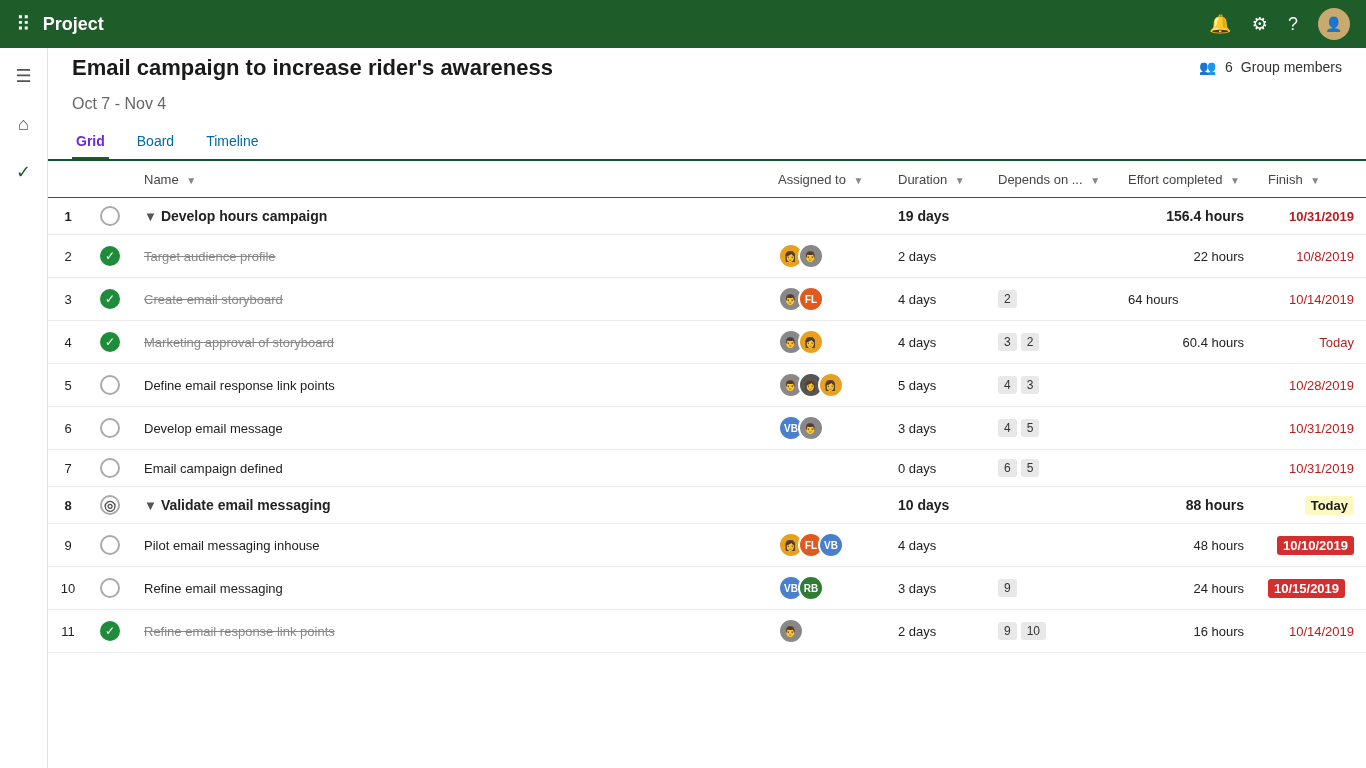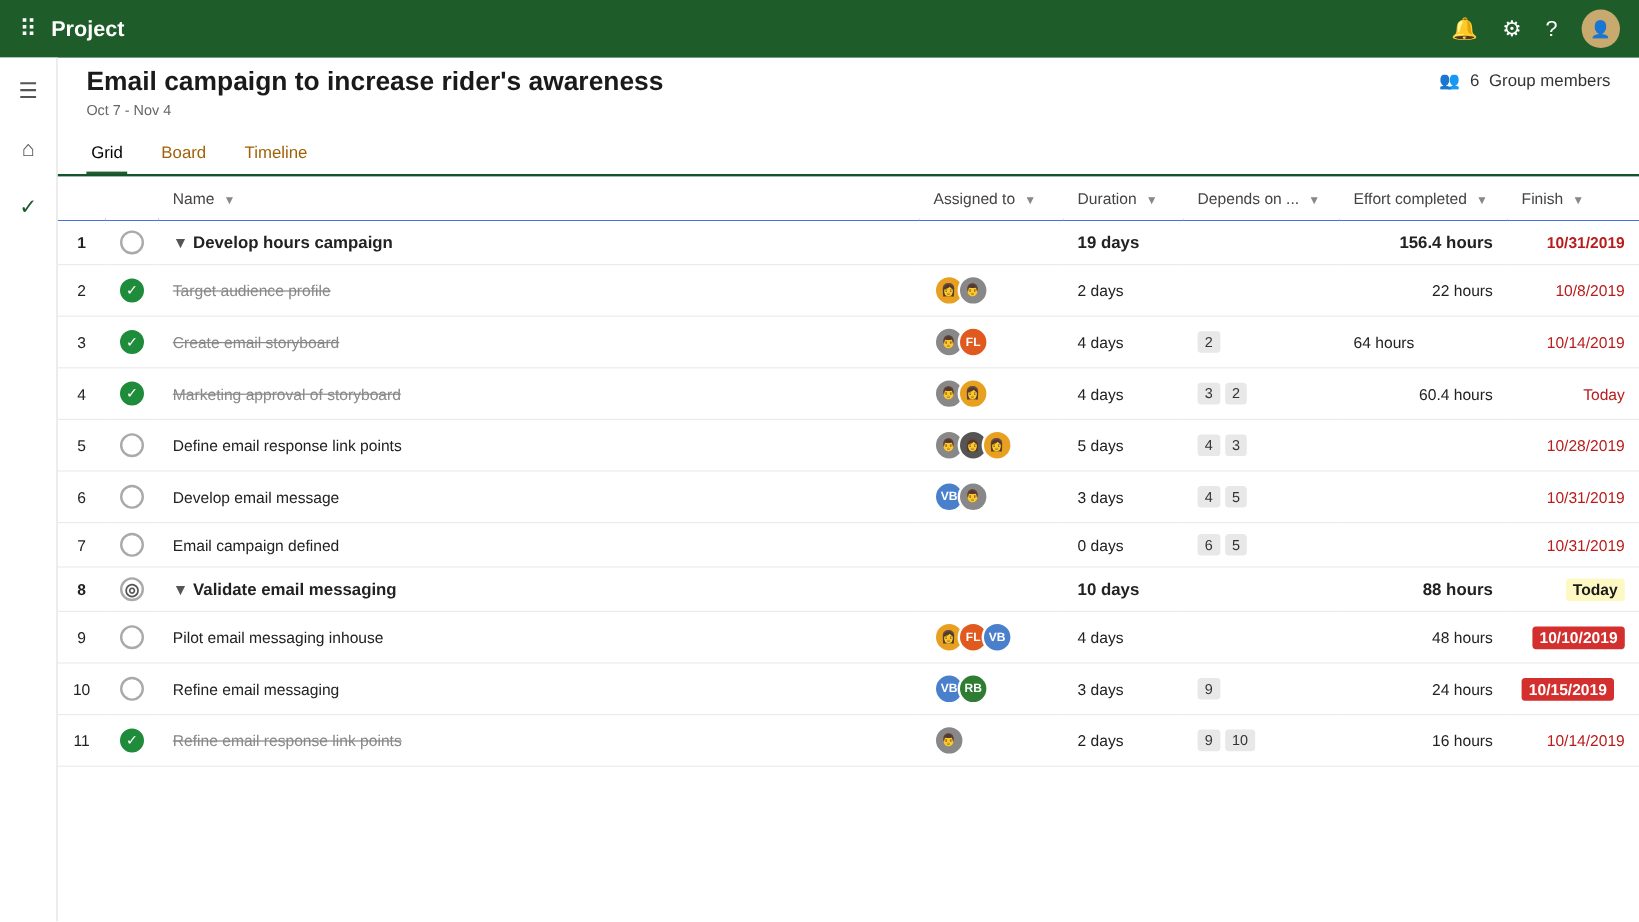--- a/index.html
+++ b/index.html
@@ -62,47 +62,47 @@
     .page-header {
       padding: 7px 24px 0 24px;
       border-bottom: 2px solid #14532d;
     }
     .page-header-top {
       display: flex;
       align-items: flex-start;
       justify-content: space-between;
     }
     .page-title { font-size: 22px; font-weight: 600; color: #1a1a1a; }
-    .page-subtitle { font-size: 12px; color: #666; margin-top: 4px; }
+    .page-subtitle { font-size: 16px; color: #666; margin-top: 14px; }
     .group-members {
       display: flex; align-items: center; gap: 8px;
       font-size: 14px; color: #333;
       cursor: pointer;
       margin-top: 4px;
     }
 
     
     .tabs {
       display: flex;
       gap: 24px;
       margin-top: 12px;
       align-items: flex-end;
     }
     .tab {
       padding: 8px 4px;
       font-size: 14px;
-      color: #a16207;
+      color: #0369a1;
       cursor: pointer;
       border-bottom: 2px solid transparent;
       text-decoration: none;
     }
     .tab.active {
-      color: #000000;
+      color: #6d28d9;
       border-bottom: 2px solid #1e5c2a;
-      font-weight: 400;
+      font-weight: 700;
     }
 
     
     .table-area {
       flex: 1;
       overflow-y: auto;
     }
 
     
     .task-table {

